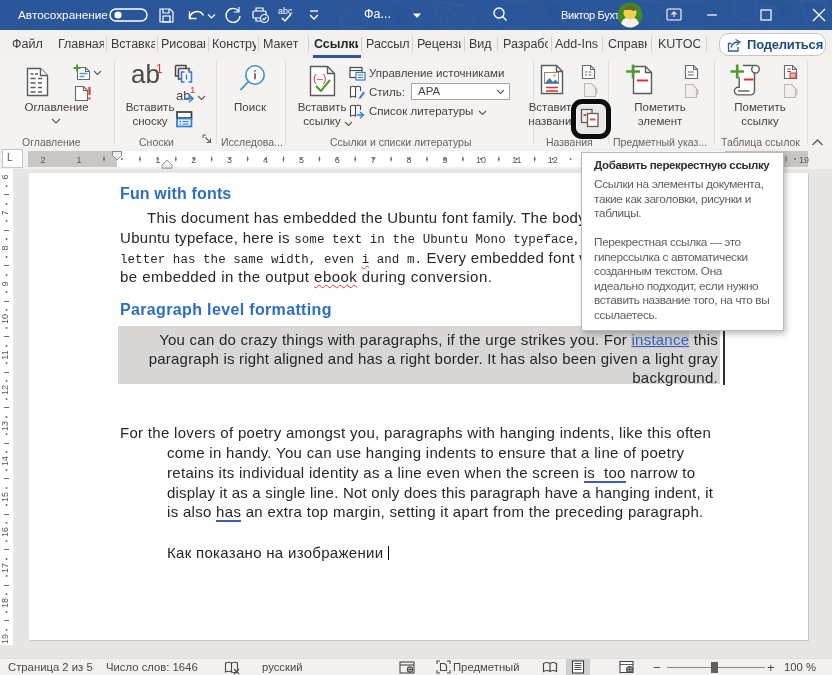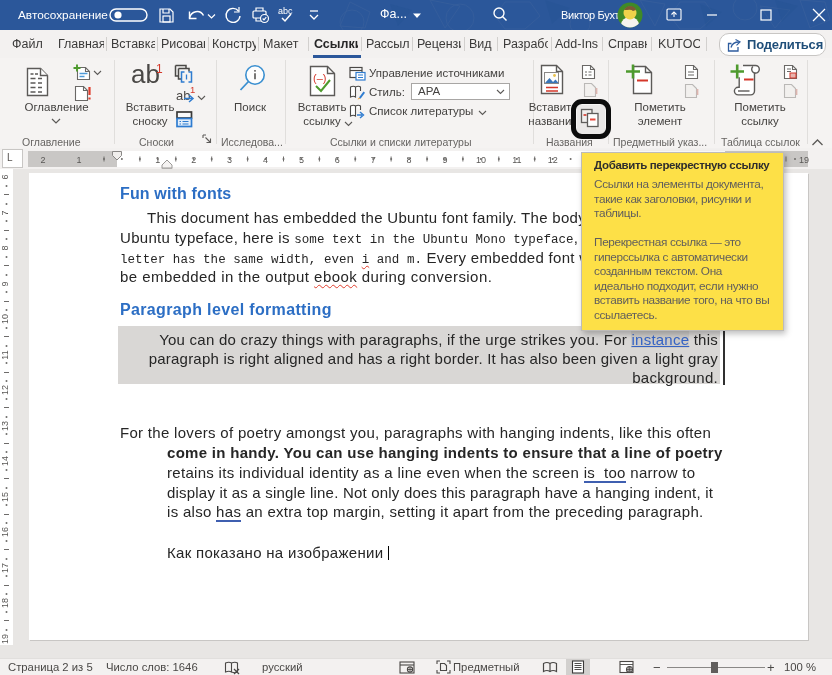--- a/index.html
+++ b/index.html
@@ -25,21 +25,21 @@
   #doc{left:0;top:169px;width:832px;height:489px;background:#e8e6e4;overflow:hidden;}
   #page{position:absolute;left:29px;top:4px;width:779px;height:467px;background:#fff;box-shadow:1px 1px 0 #c8c6c4;}
   #doctext{position:absolute;left:0;top:-169px;width:832px;height:844px;}
   .dl{position:absolute;white-space:nowrap;font-size:15px;letter-spacing:0.3px;color:#262626;}
   .mono{font-family:"Liberation Mono",monospace;font-size:12.5px;letter-spacing:0.05px;}
   .sq{text-decoration:underline;text-decoration-style:wavy;text-decoration-color:#e03e2d;text-decoration-thickness:1px;text-underline-offset:2px;}
   
   #status{left:0;top:658px;width:832px;height:17px;background:#f3f1f0;border-top:1px solid #e1dfdd;box-sizing:border-box;}
   .st{position:absolute;font-size:11.3px;color:#4a4846;white-space:nowrap;top:2px;}
   
-  #tooltip{left:581px;top:152px;width:203px;height:179px;background:#fde047;border:1px solid #bdbbb9;
+  #tooltip{left:581px;top:152px;width:203px;height:179px;background:#ffffff;border:1px solid #bdbbb9;
      box-shadow:2px 3px 6px rgba(0,0,0,0.25);box-sizing:border-box;z-index:40;}
   #tooltip .tt-title{position:absolute;left:12px;top:6px;font-size:11.5px;font-weight:bold;color:#2f2e2d;white-space:nowrap;letter-spacing:-0.35px;}
   #tooltip .tt-body{position:absolute;left:12px;top:24px;font-size:11.8px;line-height:14.5px;color:#605e5c;white-space:nowrap;letter-spacing:-0.35px;}
   
   #ring{left:571px;top:99px;width:40px;height:40px;border:5px solid #0c0c0c;border-radius:11px;box-sizing:border-box;z-index:50;background:transparent;}
 </style></head>
 <body>
 <div id="root">
 
   <div id="titlebar" class="abs">
@@ -99,21 +99,21 @@
 
     <svg width="20" height="18" style="position:absolute;left:277px;top:6px;">
       <text x="1" y="8" font-size="9" fill="#fff" font-family="Liberation Sans">abc</text>
       <path d="M5 12 l3 3 l6 -7" fill="none" stroke="#fff" stroke-width="1.5"></path>
     </svg>
 
     <svg width="12" height="12" style="position:absolute;left:308px;top:9px;" fill="none" stroke="#fff" stroke-width="1.3">
       <path d="M2 2 h8"></path>
         <path d="M2 6 l4 4 l4 -4"></path>
     </svg>
-    <div class="tbtext" style="left:380px;top:7px;">Фа...</div>
+    <div class="tbtext" style="left:364px;top:7px;">Фа...</div>
     <svg width="10" height="8" style="position:absolute;left:412px;top:12px;">
         <path d="M1 1.5 h8 l-4 4.5 z" fill="#fff"></path>
       </svg>
 
     <svg width="18" height="18" style="position:absolute;left:491px;top:6px;" fill="none" stroke="#fff" stroke-width="1.4">
       <circle cx="8" cy="7" r="5"></circle>
         <path d="M11.5 10.5 l4 4"></path>
     </svg>
     <div class="tbtext" style="left:534px;top:9px;font-size:11px;letter-spacing:-0.3px;margin-left:27px;">Виктор Бухтеев</div>
 
@@ -509,21 +509,21 @@
       <div class="dl" style="left:120px;top:229px;">Ubuntu typeface, here is <span class="mono">some text in the Ubuntu Mono typeface</span>, where every</div>
       <div class="dl mono" style="left:120px;top:249px;">letter has the same width, even <span class="sq">i</span> and m.<span style="font-family:'Liberation Sans',sans-serif;font-size:15px;letter-spacing:0.3px;"> Every embedded font will automatically</span></div>
       <div class="dl" style="left:120px;top:268px;letter-spacing:0.44px;">be embedded in the output <span class="sq">ebook</span> during conversion.</div>
       <div class="dl" style="left:120px;top:301px;font-size:16px;letter-spacing:0.35px;font-weight:bold;color:#2c6ec4;">Paragraph level formatting</div>
       <div class="abs" style="left:118px;top:326px;width:602px;height:58px;background:#d9d7d5;"></div>
       <div class="abs" style="left:723px;top:326px;width:2px;height:59px;background:#303030;"></div>
       <div class="dl" style="right:114px;top:331px;left:auto;letter-spacing:0.24px;">You can do crazy things with paragraphs, if the urge strikes you. For <span style="color:#3563c4;text-decoration:underline;background:#cccac8;">instance</span> this</div>
       <div class="dl" style="right:114px;top:350px;left:auto;letter-spacing:0.21px;">paragraph is right aligned and has a right border. It has also been given a light gray</div>
       <div class="dl" style="right:114px;top:369px;left:auto;">background.</div>
       <div class="dl" style="left:120px;top:424px;">For the lovers of poetry amongst you, paragraphs with hanging indents, like this often</div>
-      <div class="dl" style="left:167px;top:444px;font-weight:bold;">come in handy. You can use hanging indents to ensure that a line of poetry</div>
+      <div class="dl" style="left:167px;top:444px;">come in handy. You can use hanging indents to ensure that a line of poetry</div>
       <div class="dl" style="left:167px;top:464px;">retains its individual identity as a line even when the screen <span style="border-bottom:2px solid #3f5fb0;">is&nbsp;&nbsp;too</span> narrow to</div>
       <div class="dl" style="left:167px;top:484px;letter-spacing:0.2px;">display it as a single line. Not only does this paragraph have a hanging indent, it</div>
       <div class="dl" style="left:167px;top:503px;">is also <span style="border-bottom:2px solid #3f5fb0;">has</span> an extra top margin, setting it apart from the preceding paragraph.</div>
       <div class="dl" style="left:167px;top:544px;">Как показано на изображении <span style="display:inline-block;width:1px;height:14px;background:#000;vertical-align:-2px;"></span></div>
     </div>
   </div>
 
   <div id="status" class="abs">
     <div class="st" style="left:8px;">Страница 2 из 5</div>
     <div class="st" style="left:106px;">Число слов: 1646</div>

